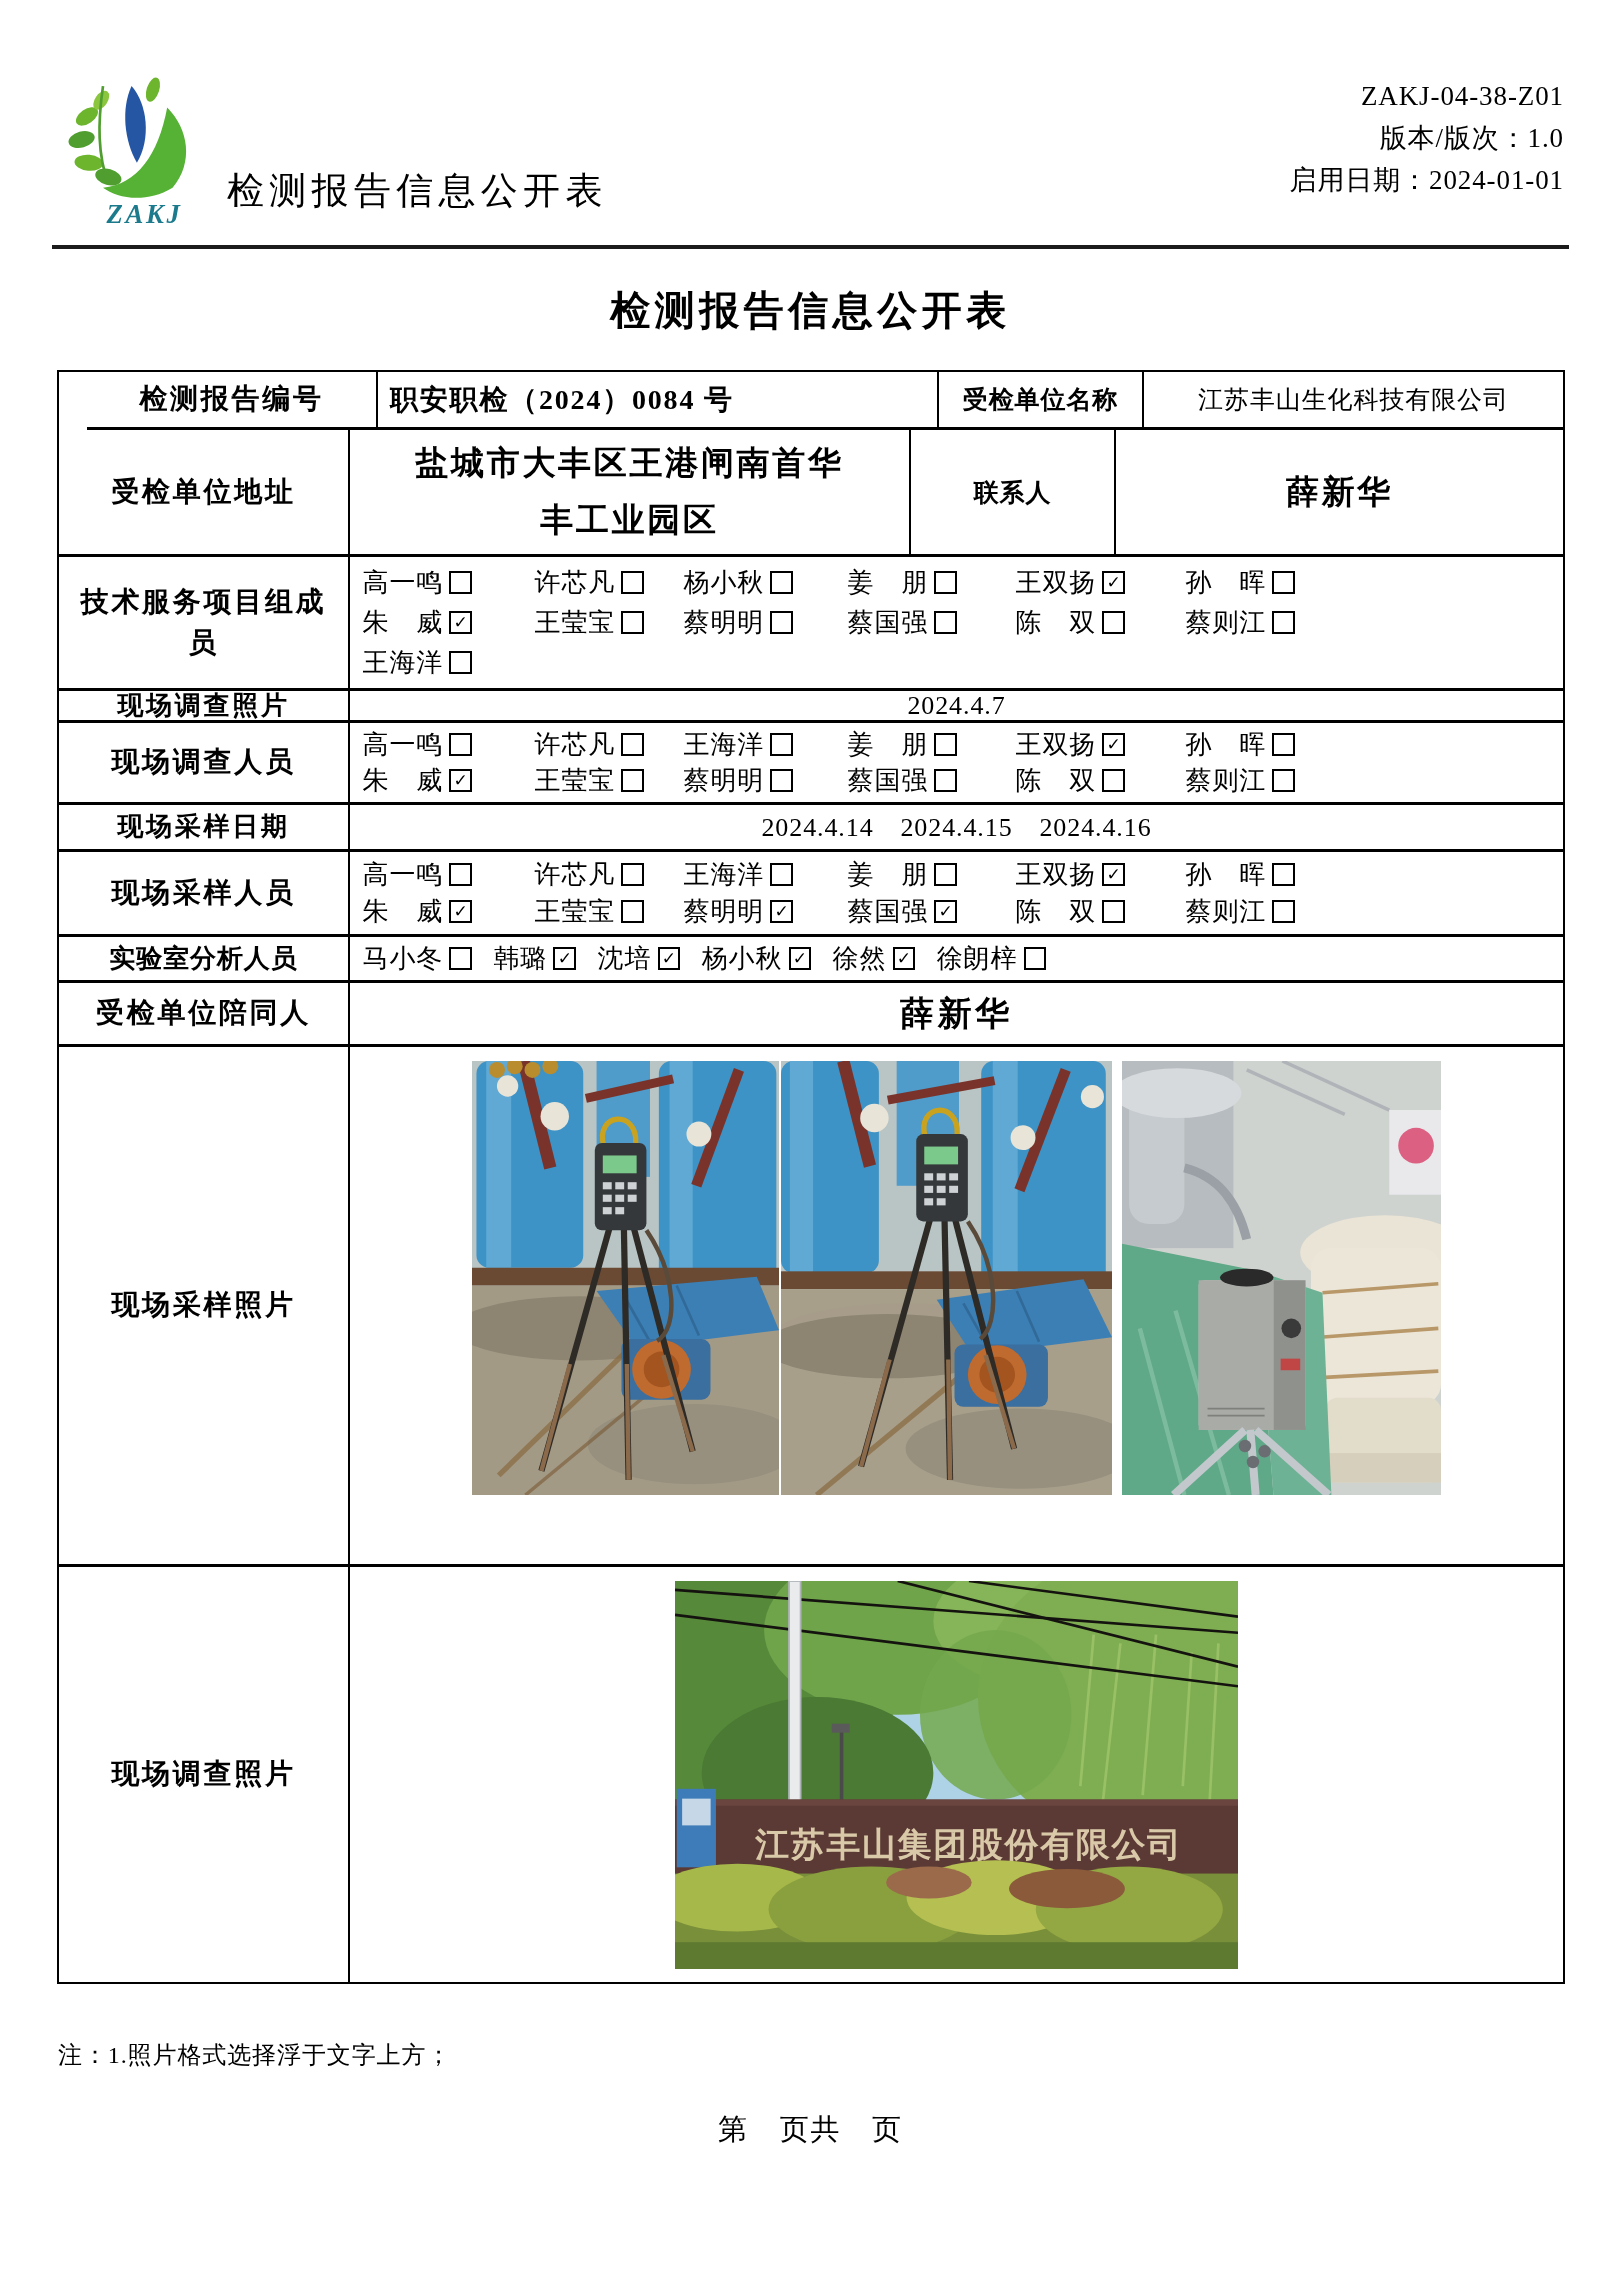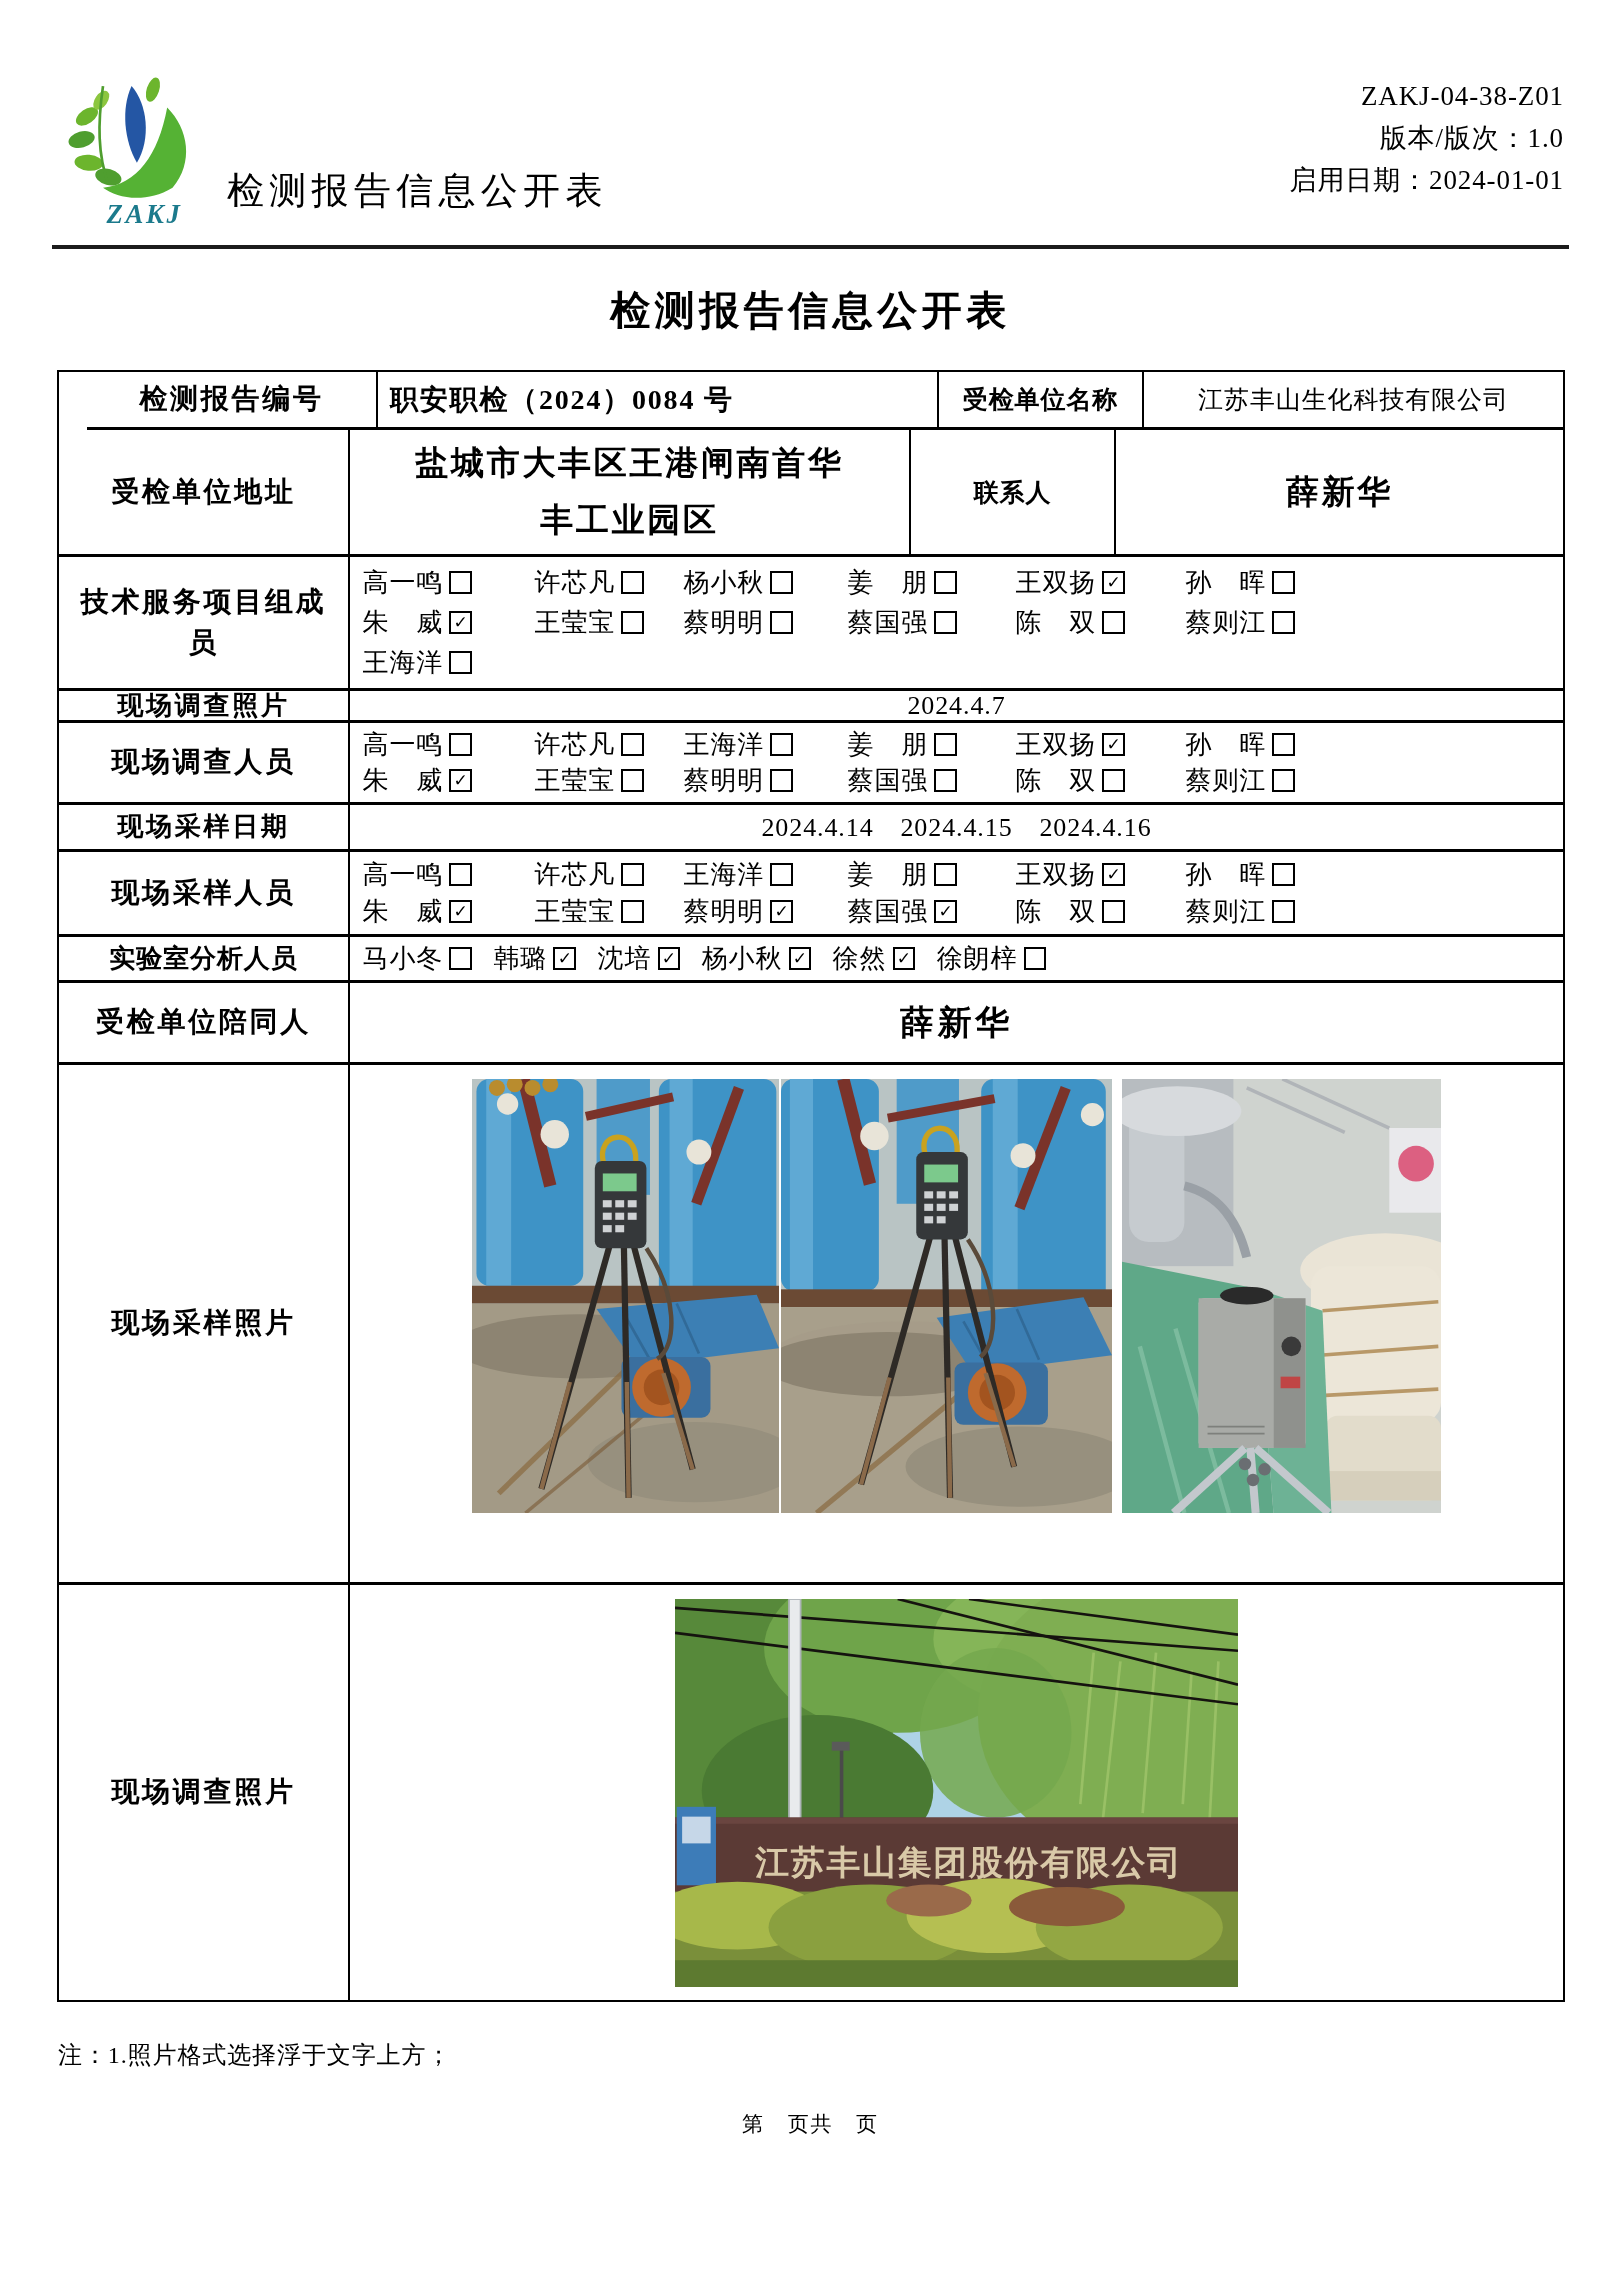--- a/index.html
+++ b/index.html
@@ -24,21 +24,21 @@
   .lbl{width:291px;font-weight:bold;font-size:28px;letter-spacing:2.7px;text-align:center;
         padding:0 19.6px;line-height:1.45;}
   .val-left{justify-content:flex-start;padding-left:12px;}
   .bold31{font-weight:bold;font-size:28px;letter-spacing:1.8px;}
   .reg28{font-size:25px;letter-spacing:0.9px;}
   .bigbold{font-weight:bold;font-size:33px;letter-spacing:2.7px;line-height:57px;text-align:center;}
   .date29{font-size:26px;letter-spacing:0.9px;}
   
   .r1{height:58px;margin-left:28px;}  .r2{height:127px;} .r3{height:134px;} .r4{height:32px;}
   .r5{height:82px;}  .r6{height:47px;}  .r7{height:85px;}  .r8{height:46px;}
-  .r9{height:82px;}  .r10{height:415px;} .r11{height:520px;}
+  .r9{height:64px;}  .r10{height:415px;} .r11{height:520px;}
   .w630{width:561px;} .w230{width:205px;font-weight:bold;font-size:25px;letter-spacing:0.9px;
         text-align:center;padding:0 9px;box-sizing:border-box;}
   .flexfill{flex:1;}
   
   .pcell{flex:1;flex-direction:column;align-items:stretch;justify-content:space-evenly;
         padding:3.6px 0 3.6px 12.5px;}
   .pline{display:flex;align-items:center;}
   .p{display:inline-flex;align-items:center;}
   .pn{font-size:26px;letter-spacing:0.9px;white-space:pre;}
   .pb{width:18.7px;height:18.7px;border:2.7px solid #000;margin-left:6.2px;display:inline-flex;
@@ -53,21 +53,21 @@
   .plab .p{width:auto !important;margin-right:21.4px;}
   
   .photocell{flex:1;justify-content:center;align-items:center;}
   .photoA{width:563px;height:388px;}
   .photostrip{display:flex;align-items:flex-start;margin-top:14.3px;}
   .ph1{width:307px;height:434px;} .ph2{width:331px;height:434px;margin-left:2.7px;}
   .ph3{width:319px;height:434px;margin-left:9.8px;}
   svg{display:block;}
   
   .note{position:absolute;left:58px;top:2039px;font-size:24px;letter-spacing:0.9px;}
-  .pageline{position:absolute;left:0;top:2110px;width:100%;text-align:center;font-size:21px;
+  .pageline{position:absolute;left:0;top:2110px;width:100%;text-align:center;font-size:29px;
         letter-spacing:1.8px;}
 </style>
 </head>
 <body>
 
 <div class="page">
 
   <svg class="logo" viewBox="0 0 175 185">
     <g>
       <ellipse cx="28" cy="52" rx="14" ry="8" fill="#6cb52d" transform="rotate(-35 28 52)"></ellipse>

